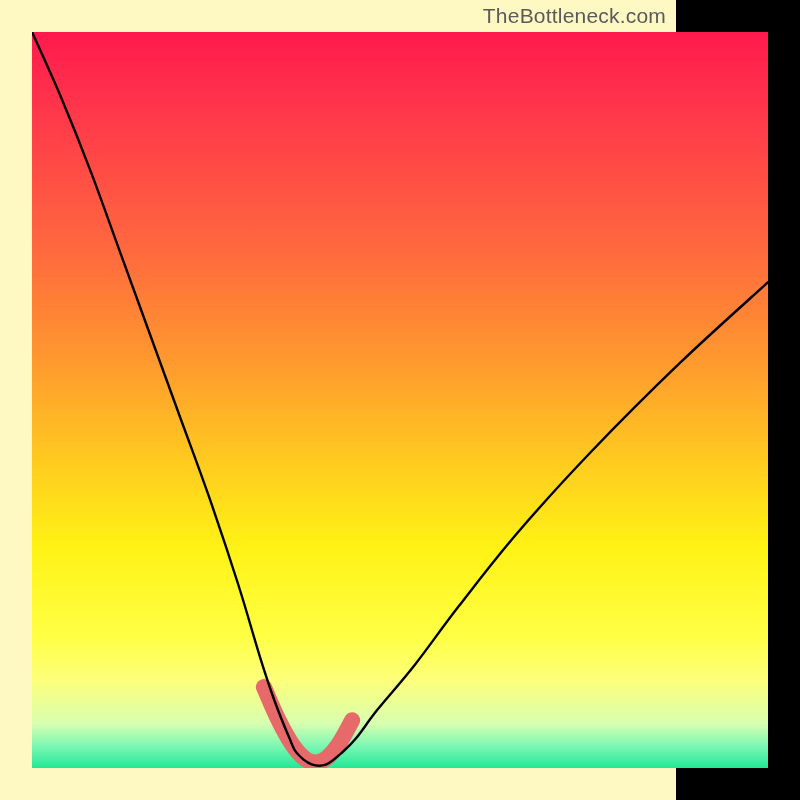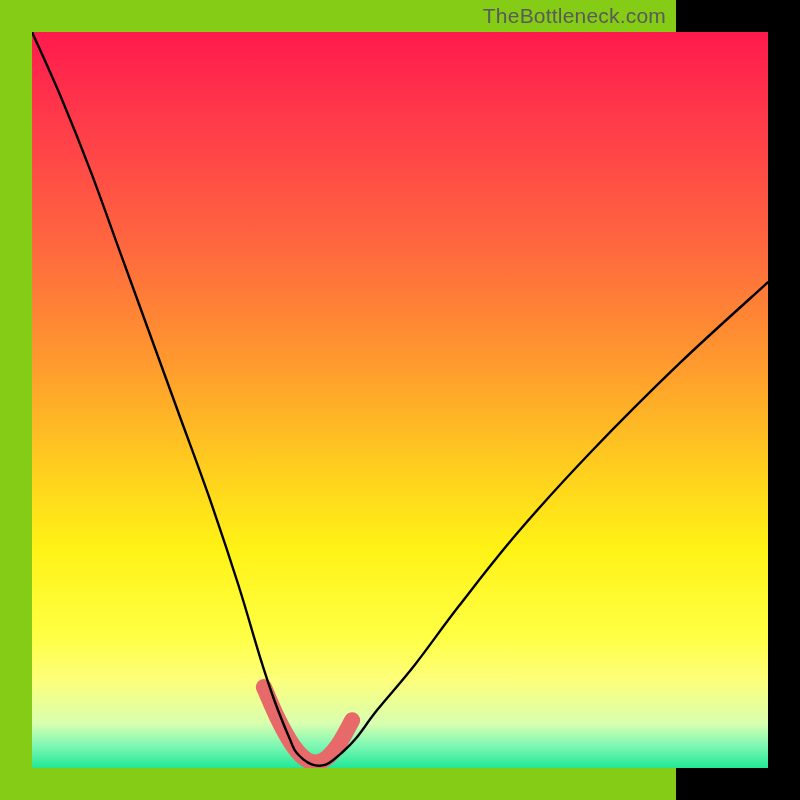--- a/index.html
+++ b/index.html
@@ -10,21 +10,21 @@
     overflow: hidden;
     background: #000;
     font-family: Arial, Helvetica, sans-serif;
   }
   .frame {
     position: absolute;
     top: 0;
     left: 0;
     width: 676px;
     height: 800px;
-    background: #84cc16;
+    background: #fef9c3;
   }
   .plot {
     position: absolute;
     top: 32px;
     left: 32px;
     width: 736px;
     height: 736px;
     
     background: linear-gradient(
       to bottom,

